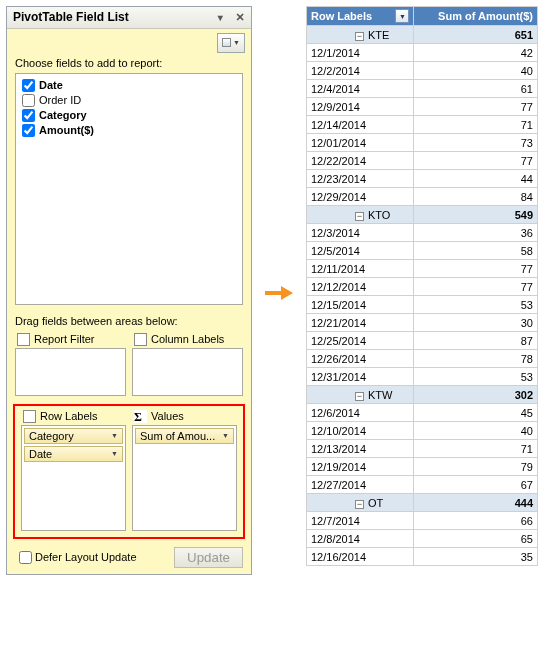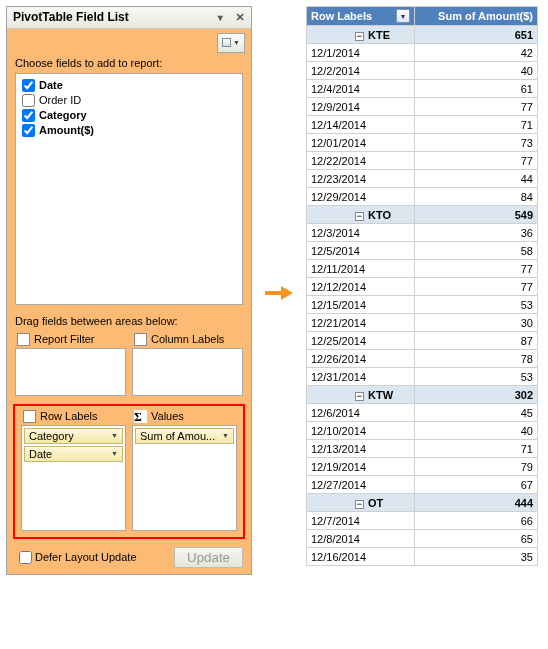--- a/index.html
+++ b/index.html
@@ -11,21 +11,21 @@
     background: #fff;
     width: 548px;
     display: flex;
     gap: 8px;
     align-items: flex-start;
   }
   
   .panel {
     width: 246px;
     border: 1px solid #9ca3af;
-    background: #fdba74;
+    background: #fef9c3;
   }
   .panel-header {
     display: flex;
     align-items: center;
     justify-content: space-between;
     padding: 3px 4px 3px 6px;
     font-weight: bold;
     font-size: 12px;
     background: linear-gradient(#f8f8f4,#e8e8e0);
     border-bottom: 1px solid #c8c8b8;
@@ -178,21 +178,21 @@
   .pivot .hdr-wrap { display:flex; align-items:center; justify-content:space-between; }
   .filter-btn {
     width: 14px; height: 14px;
     background: linear-gradient(#fff,#dce6f1);
     border: 1px solid #7a94b8;
     display:inline-flex; align-items:center; justify-content:center;
     font-size: 7px; color:#335; cursor:pointer;
   }
   .pivot td.cat {
     background: #dce6f1;
-    font-weight: bold;
+    font-weight: normal;
     padding-left: 48px;
   }
   .pivot td.catval {
     background: #dce6f1;
     font-weight: bold;
     text-align: right;
   }
   .pivot td.date { }
   .pivot td.val { text-align: right; }
   .collapse-toggle {

